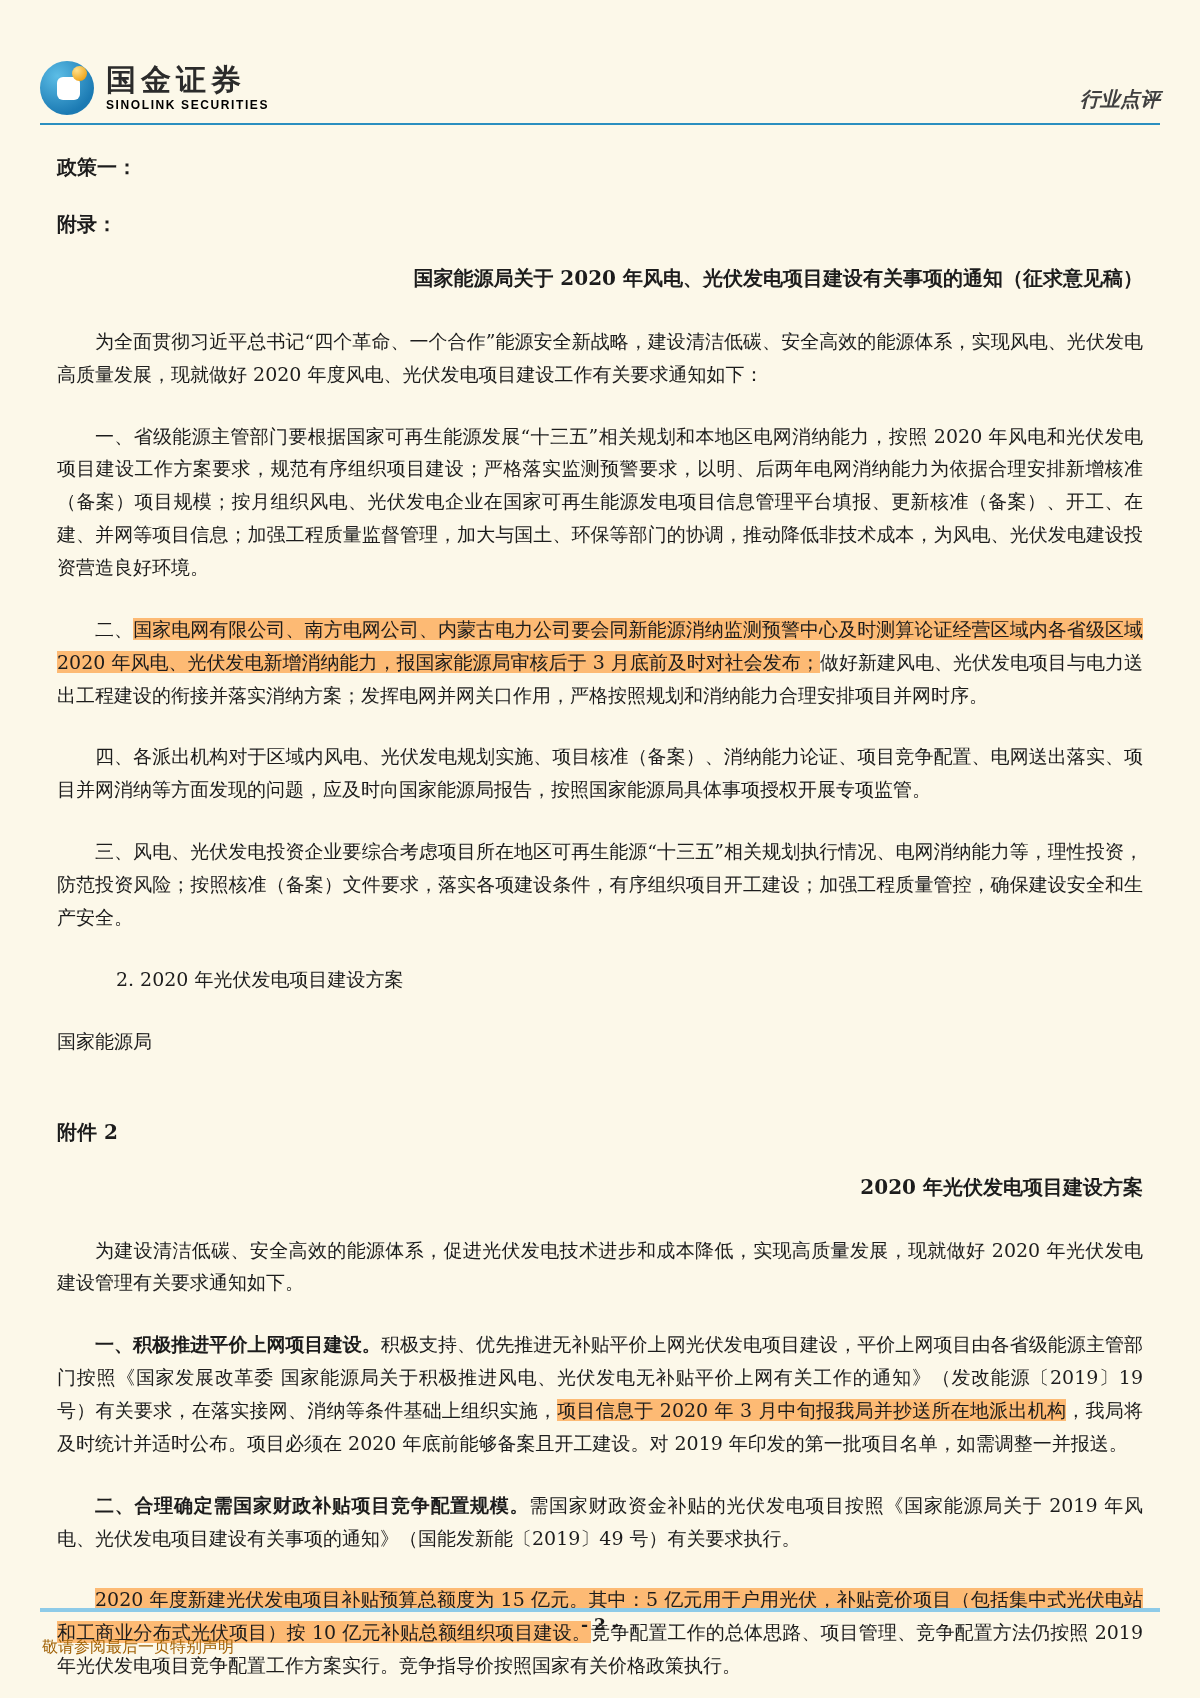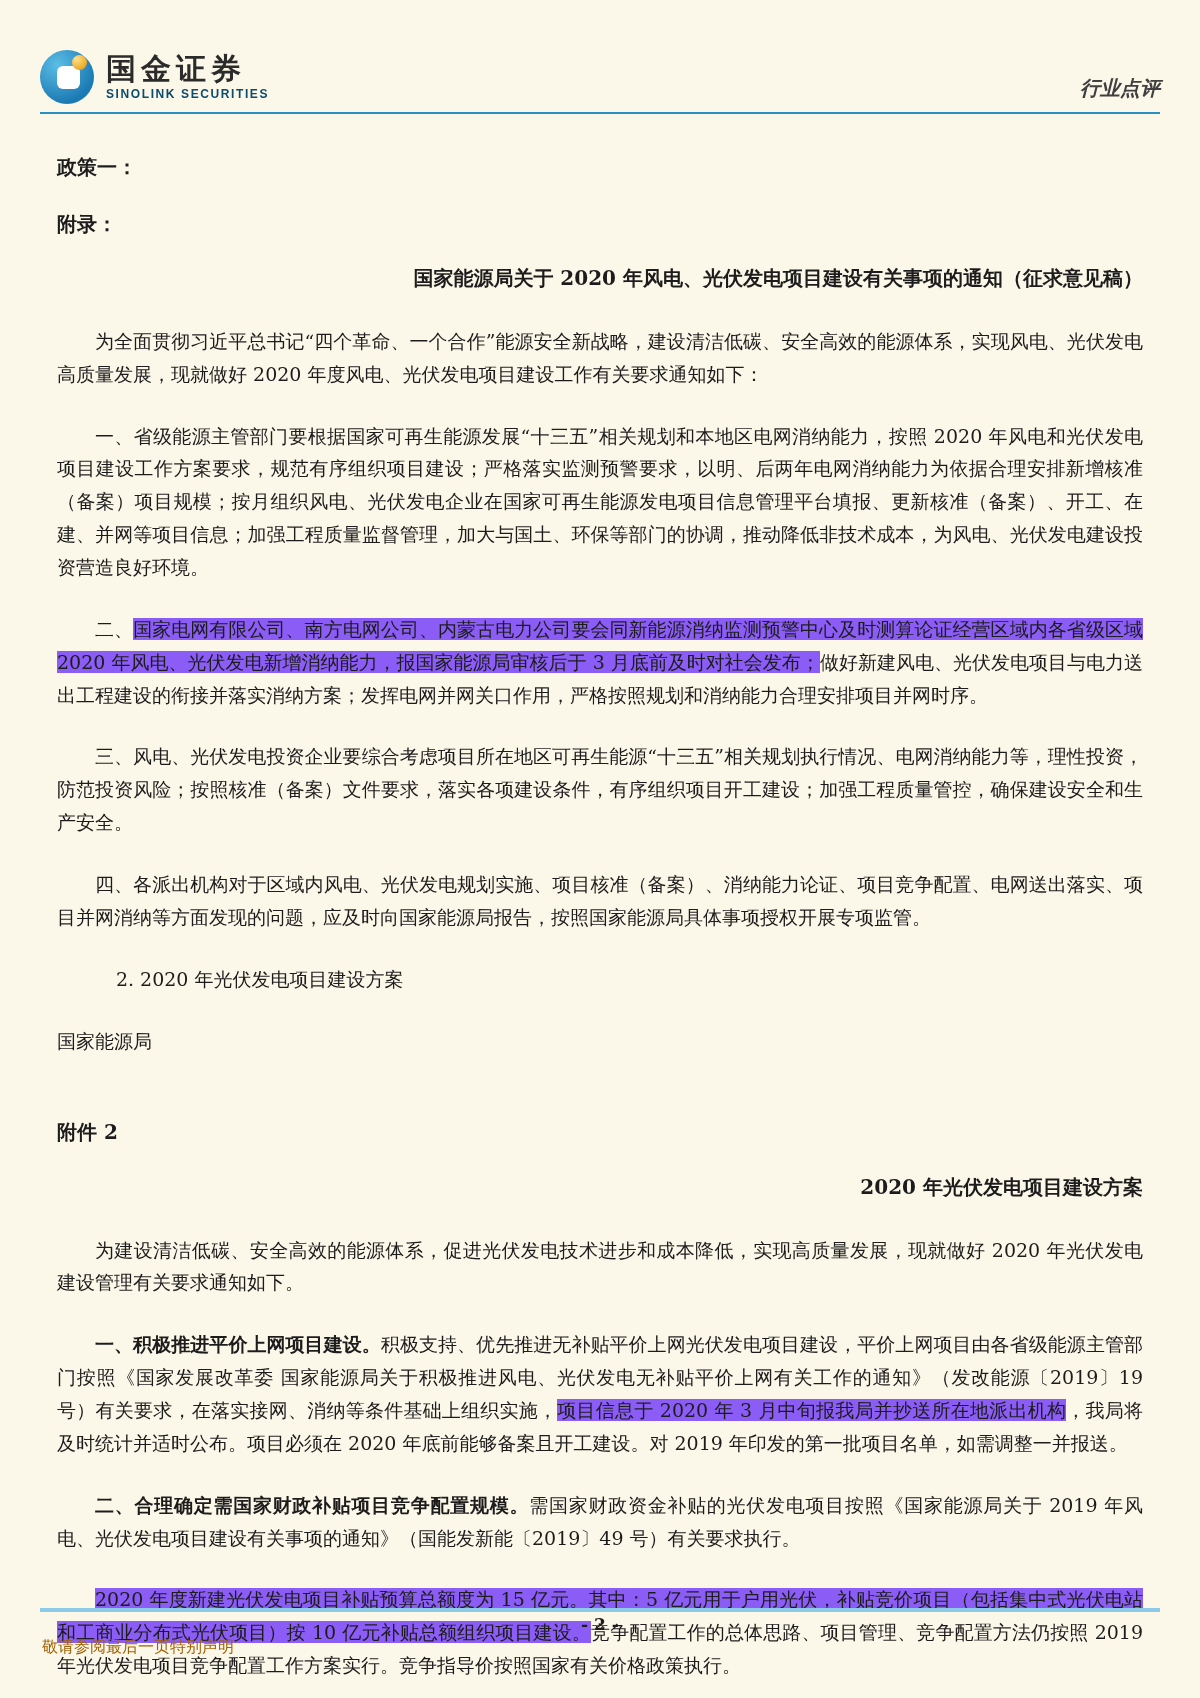--- a/index.html
+++ b/index.html
@@ -5,41 +5,41 @@
   html,body { margin:0; padding:0; background:#e8e4d8; }
   .page {
     width:1200px; height:1698px; margin:0 auto; position:relative;
     background:#fcf8e9; overflow:hidden;
     font-family:"DejaVu Serif","Liberation Serif",serif;
     color:#1c1c1c;
   }
   
   .header { position:absolute; top:50px; left:40px; right:40px; }
   .header-row { display:flex; justify-content:space-between; align-items:flex-end; }
-  .brand { display:flex; align-items:center; gap:12px; }
+  .brand { display:flex; align-items:center; gap:12px;margin-top:11px; }
   .logo-mark { width:54px; height:54px; border-radius:50%; position:relative;
     background:radial-gradient(circle at 32% 28%, #5cbde6, #1b7ab3 72%); }
   .logo-square { position:absolute; width:23px; height:23px; background:#ffffff; border-radius:6px; top:16px; left:17px; }
   .logo-dot { position:absolute; width:15px; height:15px; border-radius:50%; top:5px; right:7px;
     background:radial-gradient(circle at 32% 28%, #ffe18c, #eda51d 75%); }
   .brand-text { display:flex; flex-direction:column; line-height:1.05; }
   .brand-cn { font-size:30px; font-weight:bold; letter-spacing:5px; color:#2b2b2b; }
-  .brand-en { font-size:12px; font-weight:bold; letter-spacing:1.6px; color:#0c4a6e;
+  .brand-en { font-size:12px; font-weight:bold; letter-spacing:1.6px; color:#000000;
     font-family:"Liberation Sans","DejaVu Sans",sans-serif; margin-top:3px; }
   .report-type { font-size:20px; font-weight:bold; font-style:italic; color:#404040; padding-bottom:2px; }
   .header-line { margin-top:8px; height:2px; background:#2b8fc0; }
   
   .content { position:absolute; top:128px; left:57px; right:57px;
     font-size:19px; line-height:1.73; text-align:justify; }
   .sec-label { font-weight:bold; font-size:20px; text-align:left; margin:22px 0 18px 0; }
   .doc-title { font-weight:bold; font-size:20px; text-align:right; margin:20px 0 10px 0; }
   .para { margin:29px 0; text-indent:2em; }
   .para.attach2 { text-indent:3.1em; margin-top:6px; }
   .para.plain { text-indent:0; }
-  .hl { background:#8b5cf6; }
+  .hl { background:#fdba74; }
   .bold { font-weight:bold; }
   .section2 { margin-top:58px; }
   
   .footer-line { position:absolute; left:40px; right:40px; top:1608px; height:4px; background:#8ecbe8; }
   .page-number { position:absolute; top:1614px; left:0; width:100%; text-align:center;
     font-weight:bold; font-size:17px; color:#1c1c1c; }
   .disclaimer { position:absolute; top:1637px; left:42px; font-size:16px; color:#a16207; }
 </style>
 </head>
 <body>
@@ -64,22 +64,22 @@
   </div>
 
   <div class="content">
     <div>
         <div class="sec-label">政策一：</div>
         <div class="sec-label">附录：</div>
         <div class="doc-title">国家能源局关于 2020 年风电、光伏发电项目建设有关事项的通知（征求意见稿）</div>
         <p class="para"><span>为全面贯彻习近平总书记“四个革命、一个合作”能源安全新战略，建设清洁低碳、安全高效的能源体系，实现风电、光伏发电高质量发展，现就做好 2020 年度风电、光伏发电项目建设工作有关要求通知如下：</span></p>
         <p class="para"><span>一、省级能源主管部门要根据国家可再生能源发展“十三五”相关规划和本地区电网消纳能力，按照 2020 年风电和光伏发电项目建设工作方案要求，规范有序组织项目建设；严格落实监测预警要求，以明、后两年电网消纳能力为依据合理安排新增核准（备案）项目规模；按月组织风电、光伏发电企业在国家可再生能源发电项目信息管理平台填报、更新核准（备案）、开工、在建、并网等项目信息；加强工程质量监督管理，加大与国土、环保等部门的协调，推动降低非技术成本，为风电、光伏发电建设投资营造良好环境。</span></p>
         <p class="para"><span>二、</span><span class="hl">国家电网有限公司、南方电网公司、内蒙古电力公司要会同新能源消纳监测预警中心及时测算论证经营区域内各省级区域 2020 年风电、光伏发电新增消纳能力，报国家能源局审核后于 3 月底前及时对社会发布；</span><span>做好新建风电、光伏发电项目与电力送出工程建设的衔接并落实消纳方案；发挥电网并网关口作用，严格按照规划和消纳能力合理安排项目并网时序。</span></p>
+        <p class="para"><span>四、各派出机构对于区域内风电、光伏发电规划实施、项目核准（备案）、消纳能力论证、项目竞争配置、电网送出落实、项目并网消纳等方面发现的问题，应及时向国家能源局报告，按照国家能源局具体事项授权开展专项监管。</span></p>
         <p class="para"><span>三、风电、光伏发电投资企业要综合考虑项目所在地区可再生能源“十三五”相关规划执行情况、电网消纳能力等，理性投资，防范投资风险；按照核准（备案）文件要求，落实各项建设条件，有序组织项目开工建设；加强工程质量管控，确保建设安全和生产安全。</span></p>
-        <p class="para"><span>四、各派出机构对于区域内风电、光伏发电规划实施、项目核准（备案）、消纳能力论证、项目竞争配置、电网送出落实、项目并网消纳等方面发现的问题，应及时向国家能源局报告，按照国家能源局具体事项授权开展专项监管。</span></p>
         <p class="para attach2"><span>2. 2020 年光伏发电项目建设方案</span></p>
         <p class="para plain"><span>国家能源局</span></p>
       </div>
     <div class="section2">
         <div class="sec-label">附件 2</div>
         <div class="doc-title">2020 年光伏发电项目建设方案</div>
         <p class="para"><span>为建设清洁低碳、安全高效的能源体系，促进光伏发电技术进步和成本降低，实现高质量发展，现就做好 2020 年光伏发电建设管理有关要求通知如下。</span></p>
         <p class="para"><span class="bold">一、积极推进平价上网项目建设。</span><span>积极支持、优先推进无补贴平价上网光伏发电项目建设，平价上网项目由各省级能源主管部门按照《国家发展改革委 国家能源局关于积极推进风电、光伏发电无补贴平价上网有关工作的通知》（发改能源〔2019〕19 号）有关要求，在落实接网、消纳等条件基础上组织实施，</span><span class="hl">项目信息于 2020 年 3 月中旬报我局并抄送所在地派出机构</span><span>，我局将及时统计并适时公布。项目必须在 2020 年底前能够备案且开工建设。对 2019 年印发的第一批项目名单，如需调整一并报送。</span></p>
         <p class="para"><span class="bold">二、合理确定需国家财政补贴项目竞争配置规模。</span><span>需国家财政资金补贴的光伏发电项目按照《国家能源局关于 2019 年风电、光伏发电项目建设有关事项的通知》（国能发新能〔2019〕49 号）有关要求执行。</span></p>
         <p class="para"><span class="hl">2020 年度新建光伏发电项目补贴预算总额度为 15 亿元。其中：5 亿元用于户用光伏，补贴竞价项目（包括集中式光伏电站和工商业分布式光伏项目）按 10 亿元补贴总额组织项目建设。</span><span>竞争配置工作的总体思路、项目管理、竞争配置方法仍按照 2019 年光伏发电项目竞争配置工作方案实行。竞争指导价按照国家有关价格政策执行。</span></p>

